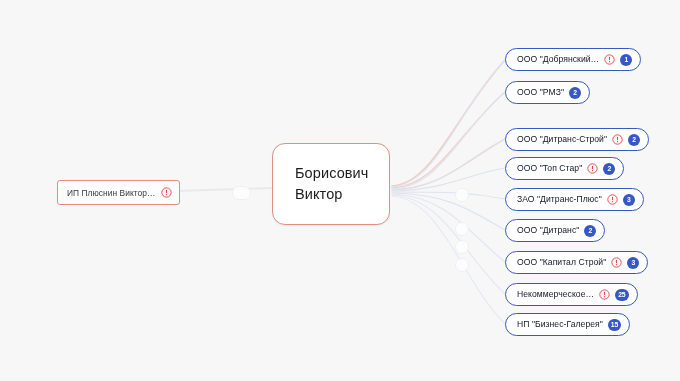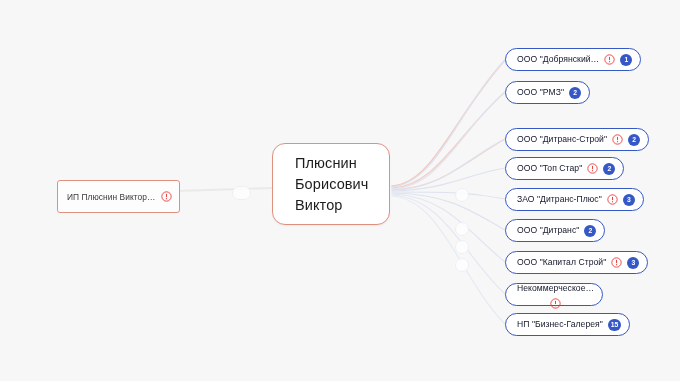--- a/index.html
+++ b/index.html
@@ -52,21 +52,21 @@
     color: #1c1c1e;
     letter-spacing: 0.1px;
     white-space: nowrap;
   }
 
   
   .node-left {
     position: absolute;
     left: 57px;
     top: 180px;
-    height: 33px;
+    height: 25px;
     box-sizing: border-box;
     background: #fdfdfd;
     border: 1px solid #e0907f;
     border-radius: 3px;
     display: flex;
     align-items: center;
     gap: 6px;
     padding: 0 7px 0 9px;
   }
   .node-left .lbl {
@@ -178,21 +178,20 @@
     <span class="warn-icon">
       <svg viewBox="0 0 12 12" xmlns="http://www.w3.org/2000/svg">
         <circle cx="6" cy="6" r="5.1" fill="none" stroke="#e8413c" stroke-width="1"></circle>
         <rect x="5.45" y="2.9" width="1.1" height="4" rx="0.5" fill="#e8413c"></rect>
         <circle cx="6" cy="8.4" r="0.68" fill="#e8413c"></circle>
       </svg>
     </span>
   </div>
 
   <div class="node-center">
-    <div class="line">Плюснин</div>
     <div class="line">Борисович</div>
     <div class="line">Виктор</div>
   </div>
 
   <div id="right-nodes">
       <div class="node-right" style="left: 505px; top: 48px;">
         <span class="lbl">ООО "Добрянский…</span>
         <span class="warn-icon">
           <svg viewBox="0 0 12 12" xmlns="http://www.w3.org/2000/svg">
             <circle cx="6" cy="6" r="5.1" fill="none" stroke="#e8413c" stroke-width="1"></circle>
@@ -247,21 +246,21 @@
         <span class="lbl">ООО "Капитал Строй"</span>
         <span class="warn-icon">
           <svg viewBox="0 0 12 12" xmlns="http://www.w3.org/2000/svg">
             <circle cx="6" cy="6" r="5.1" fill="none" stroke="#e8413c" stroke-width="1"></circle>
             <rect x="5.45" y="2.9" width="1.1" height="4" rx="0.5" fill="#e8413c"></rect>
             <circle cx="6" cy="8.4" r="0.68" fill="#e8413c"></circle>
           </svg>
         </span>
         <span class="badge">3</span>
       </div>
-      <div class="node-right" style="left: 505px; top: 283px; flex-direction: column;">
+      <div class="node-right" style="left: 505px; top: 283px;">
         <span class="lbl">Некоммерческое…</span>
         <span class="warn-icon">
           <svg viewBox="0 0 12 12" xmlns="http://www.w3.org/2000/svg">
             <circle cx="6" cy="6" r="5.1" fill="none" stroke="#e8413c" stroke-width="1"></circle>
             <rect x="5.45" y="2.9" width="1.1" height="4" rx="0.5" fill="#e8413c"></rect>
             <circle cx="6" cy="8.4" r="0.68" fill="#e8413c"></circle>
           </svg>
         </span>
         <span class="badge">25</span>
       </div>

